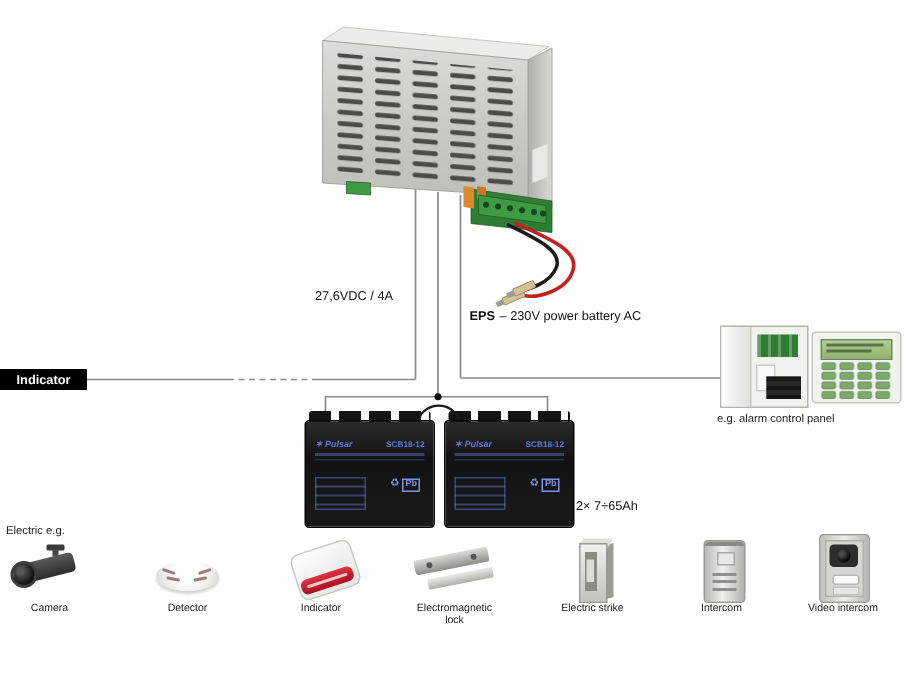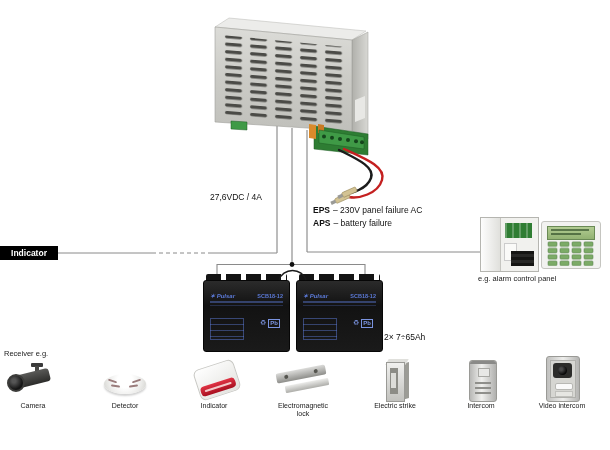--- a/index.html
+++ b/index.html
@@ -181,24 +181,21 @@
   </svg>
 
   <div class="abs rx-box">
     <span>Indicator</span>
   </div>
 
   <div class="abs volt-lbl">27,6VDC / 4A</div>
 
   <div class="abs tech">
     <div>
-      <span class="term">EPS</span><span>– 230V panel failure AC</span>
-    </div>
-    <div>
-      <span class="term">APS</span><span>– battery failure</span>
+      <span class="term">EPS</span><span>– 230V power battery AC</span>
     </div>
   </div>
 
   <div class="abs battery" style="left:203px;">
     <div class="bat-caps"></div>
     <div class="bat-body">
       <div class="bat-label">
         <div class="bat-head">
           <span><span>✶</span> <span>Pulsar</span></span>
           <span class="bat-model">SCB18-12</span>
@@ -248,21 +245,21 @@
       <defs>
         <pattern id="btnsP" width="12" height="6.4" patternUnits="userSpaceOnUse">
           <rect x="1" y="0.8" width="9" height="4.6" rx="1" fill="#7cab67" stroke="#4f7a44" stroke-width="0.5"></rect>
         </pattern>
       </defs>
       <rect x="0" y="0" width="48" height="25" fill="url(#btnsP)"></rect>
     </svg>
   </div>
   <div class="abs panel-cap">e.g. alarm control panel</div>
 
-  <div class="abs dev-head">Receiver e.g.</div>
+  <div class="abs dev-head">Electric e.g.</div>
 
   <div class="abs dev" style="left:4px;width:58px;">
     <div class="cam-mount"></div>
     <div class="cam-stem"></div>
     <div class="cam-body"></div>
     <div class="cam-lens"></div>
     <div class="dev-lbl">Camera</div>
   </div>
 
   <div class="abs dev" style="left:98px;width:54px;">

